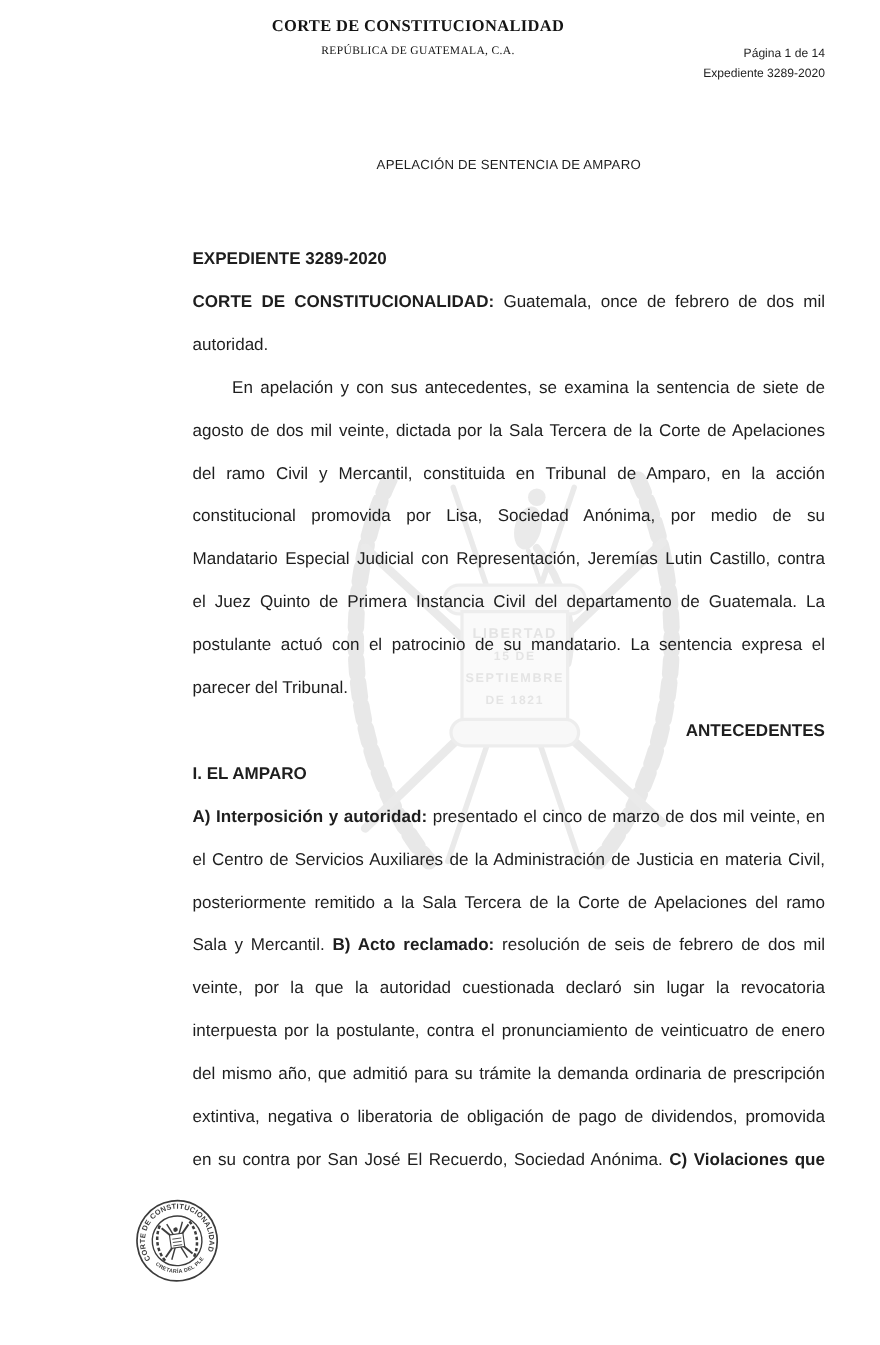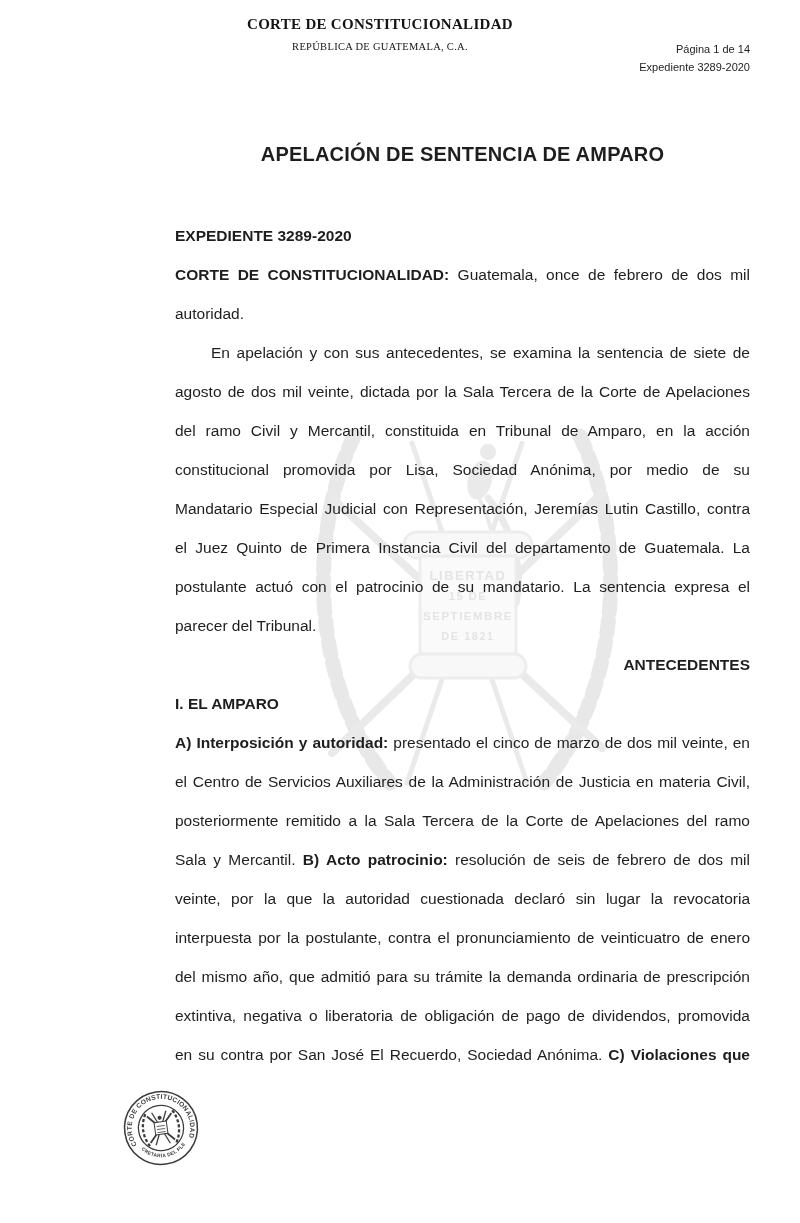--- a/index.html
+++ b/index.html
@@ -16,21 +16,21 @@
   .court-name { font-size:15px; font-weight:bold; letter-spacing:0.3px; }
   .country-line { font-size:10.5px; letter-spacing:0.3px; margin-top:8px; }
   .header-right {
     position:absolute; right:50px; top:40px; text-align:right;
     font-size:11px; line-height:18px; color:#1e1e1e;
   }
 
   
   .doc-title {
     position:absolute; left:175px; top:143px; width:575px; margin:0;
-    text-align:center; font-size:20px; font-weight:bold; letter-spacing:0.2px;
+    text-align:center; font-size:12px; font-weight:normal; letter-spacing:0.2px;
     z-index:2;
   }
 
   
   .body-text {
     position:absolute; left:175px; top:216px; width:575px;
     font-size:15.5px; z-index:2;
   }
   .line { height:39px; line-height:39px; overflow:hidden; }
   .line.justify { text-align:justify; text-align-last:justify; }
@@ -103,21 +103,21 @@
       <div class="line justify"><span>constitucional promovida por Lisa, Sociedad Anónima, por medio de su</span></div>
       <div class="line justify"><span>Mandatario Especial Judicial con Representación, Jeremías Lutin Castillo, contra</span></div>
       <div class="line justify"><span>el Juez Quinto de Primera Instancia Civil del departamento de Guatemala. La</span></div>
       <div class="line justify"><span>postulante actuó con el patrocinio de su mandatario. La sentencia expresa el</span></div>
       <div class="line left"><span>parecer del Tribunal.</span></div>
       <div class="line center"><span class="b">ANTECEDENTES</span></div>
       <div class="line left"><span class="b">I. EL AMPARO</span></div>
       <div class="line justify"><span class="b">A) Interposición y autoridad:</span><span> presentado el cinco de marzo de dos mil veinte, en</span></div>
       <div class="line justify"><span>el Centro de Servicios Auxiliares de la Administración de Justicia en materia Civil,</span></div>
       <div class="line justify"><span>posteriormente remitido a la Sala Tercera de la Corte de Apelaciones del ramo</span></div>
-      <div class="line justify"><span>Sala y Mercantil. </span><span class="b">B) Acto patrocinio:</span><span> resolución de seis de febrero de dos mil</span></div>
+      <div class="line justify"><span>Sala y Mercantil. </span><span class="b">B) Acto reclamado:</span><span> resolución de seis de febrero de dos mil</span></div>
       <div class="line justify"><span>veinte, por la que la autoridad cuestionada declaró sin lugar la revocatoria</span></div>
       <div class="line justify"><span>interpuesta por la postulante, contra el pronunciamiento de veinticuatro de enero</span></div>
       <div class="line justify"><span>del mismo año, que admitió para su trámite la demanda ordinaria de prescripción</span></div>
       <div class="line justify"><span>extintiva, negativa o liberatoria de obligación de pago de dividendos, promovida</span></div>
       <div class="line justify"><span>en su contra por San José El Recuerdo, Sociedad Anónima. </span><span class="b">C) Violaciones que</span></div>
     </div>
 
   <svg class="seal" viewBox="0 0 152 152" aria-hidden="true">
     <g transform="rotate(-8 76 76)">
       <circle cx="76" cy="76" r="71" fill="none" stroke="#3c3c3c" stroke-width="3"></circle>

